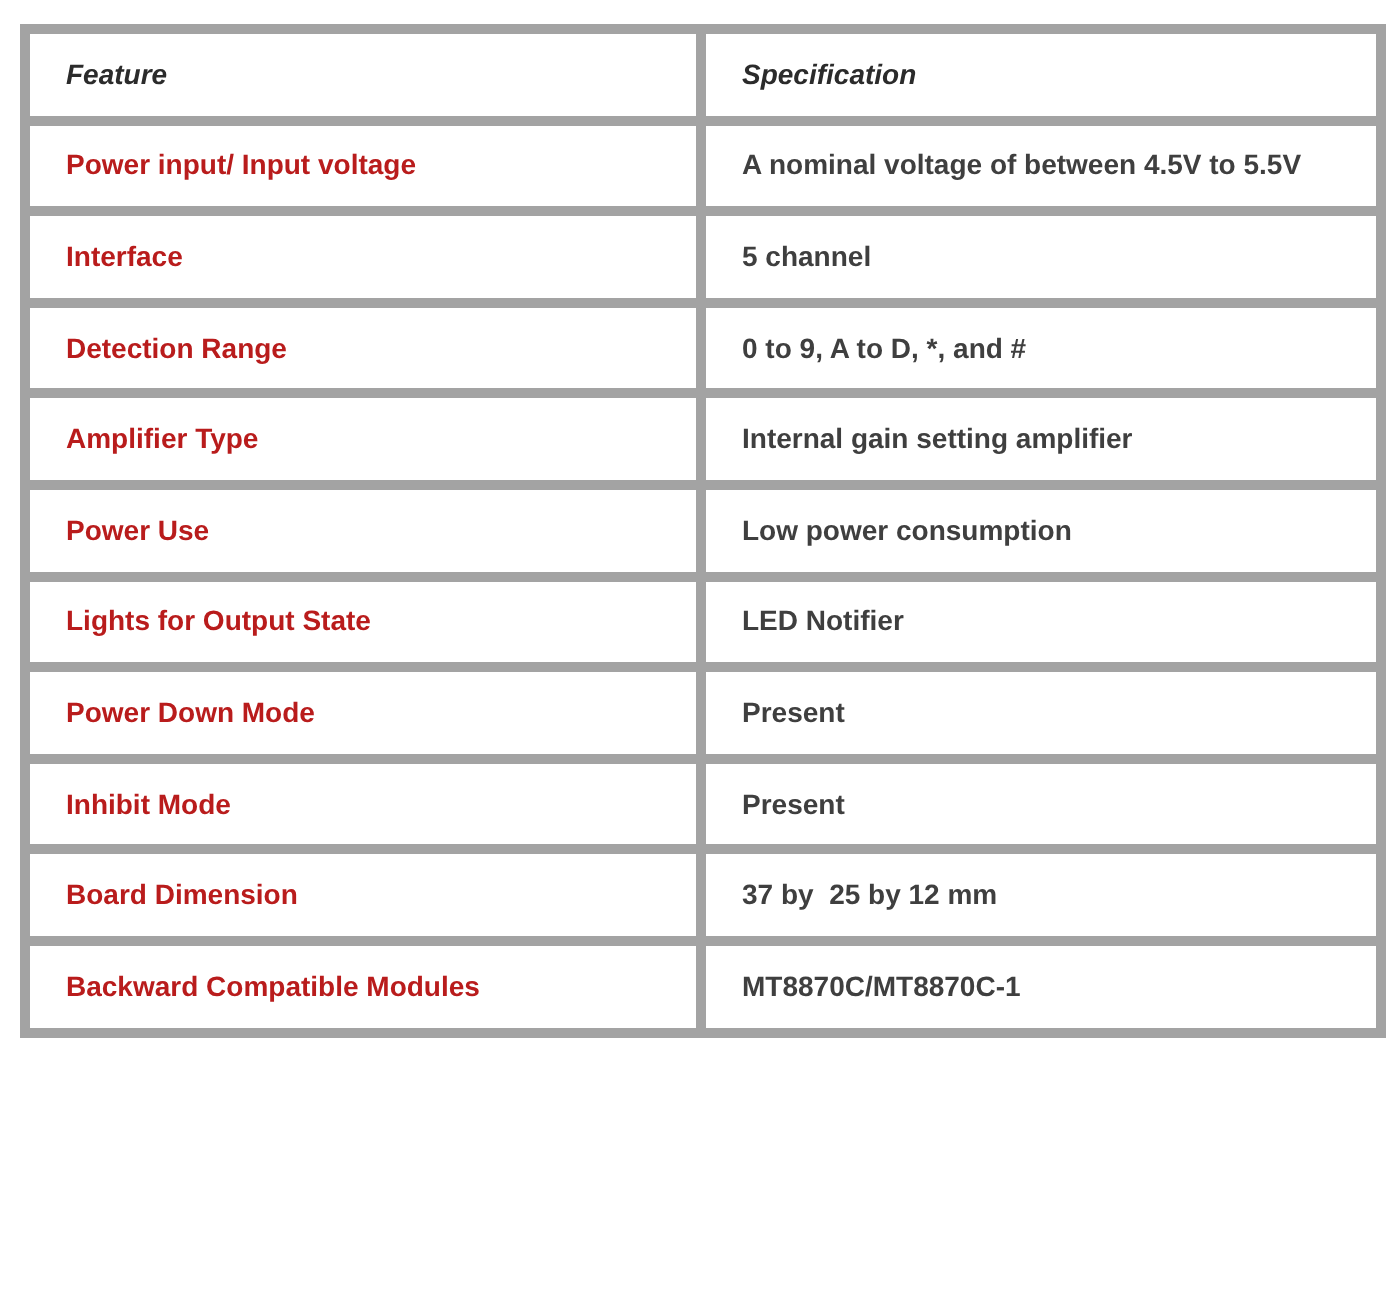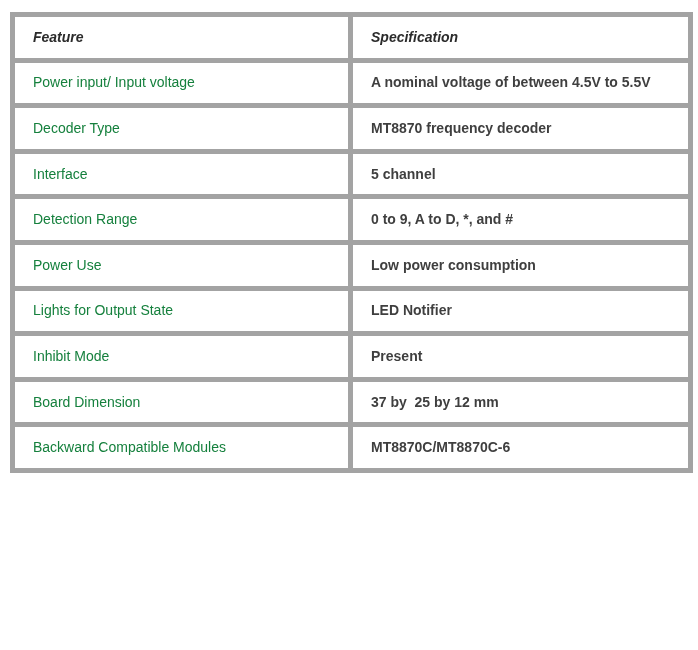--- a/index.html
+++ b/index.html
@@ -33,22 +33,22 @@
     overflow: hidden;
     white-space: pre;
   }
   table.spec-table th {
     text-align: left;
     font-weight: bold;
     font-style: italic;
     color: #2b2b2b;
   }
   td.feature-cell {
-    font-weight: normal;
-    color: #15803d;
+    font-weight: bold;
+    color: #b91c1c;
   }
   td.spec-cell {
     font-weight: bold;
     color: #3f3f3f;
     padding-left: 16px;
   }
 </style>
 </head>
 <body>
 
@@ -64,58 +64,62 @@
         <th>Specification</th>
       </tr>
     </thead>
     <tbody id="spec-table-body">
   <tr>
     <td class="feature-cell">Power input/ Input voltage</td>
     <td class="spec-cell">A nominal voltage of between 4.5V to 5.5V</td>
   </tr>
 
 
-  <tr>
-    <td class="feature-cell">Decoder Type</td>
-    <td class="spec-cell">MT8870 frequency decoder</td>
-  </tr>
 
   <tr>
     <td class="feature-cell">Interface</td>
     <td class="spec-cell">5 channel</td>
   </tr>
 
   <tr>
     <td class="feature-cell">Detection Range</td>
     <td class="spec-cell">0 to 9, A to D, *, and #</td>
   </tr>
 
 
+  <tr>
+    <td class="feature-cell">Amplifier Type</td>
+    <td class="spec-cell">Internal gain setting amplifier</td>
+  </tr>
 
   <tr>
     <td class="feature-cell">Power Use</td>
     <td class="spec-cell">Low power consumption</td>
   </tr>
 
   <tr>
     <td class="feature-cell">Lights for Output State</td>
     <td class="spec-cell">LED Notifier</td>
   </tr>
 
 
+  <tr>
+    <td class="feature-cell">Power Down Mode</td>
+    <td class="spec-cell">Present</td>
+  </tr>
 
   <tr>
     <td class="feature-cell">Inhibit Mode</td>
     <td class="spec-cell">Present</td>
   </tr>
 
   <tr>
     <td class="feature-cell">Board Dimension</td>
     <td class="spec-cell">37 by  25 by 12 mm</td>
   </tr>
 
   <tr>
     <td class="feature-cell">Backward Compatible Modules</td>
-    <td class="spec-cell">MT8870C/MT8870C-6</td>
+    <td class="spec-cell">MT8870C/MT8870C-1</td>
   </tr>
 </tbody>
   </table>
 </div>
 
 </body></html>

